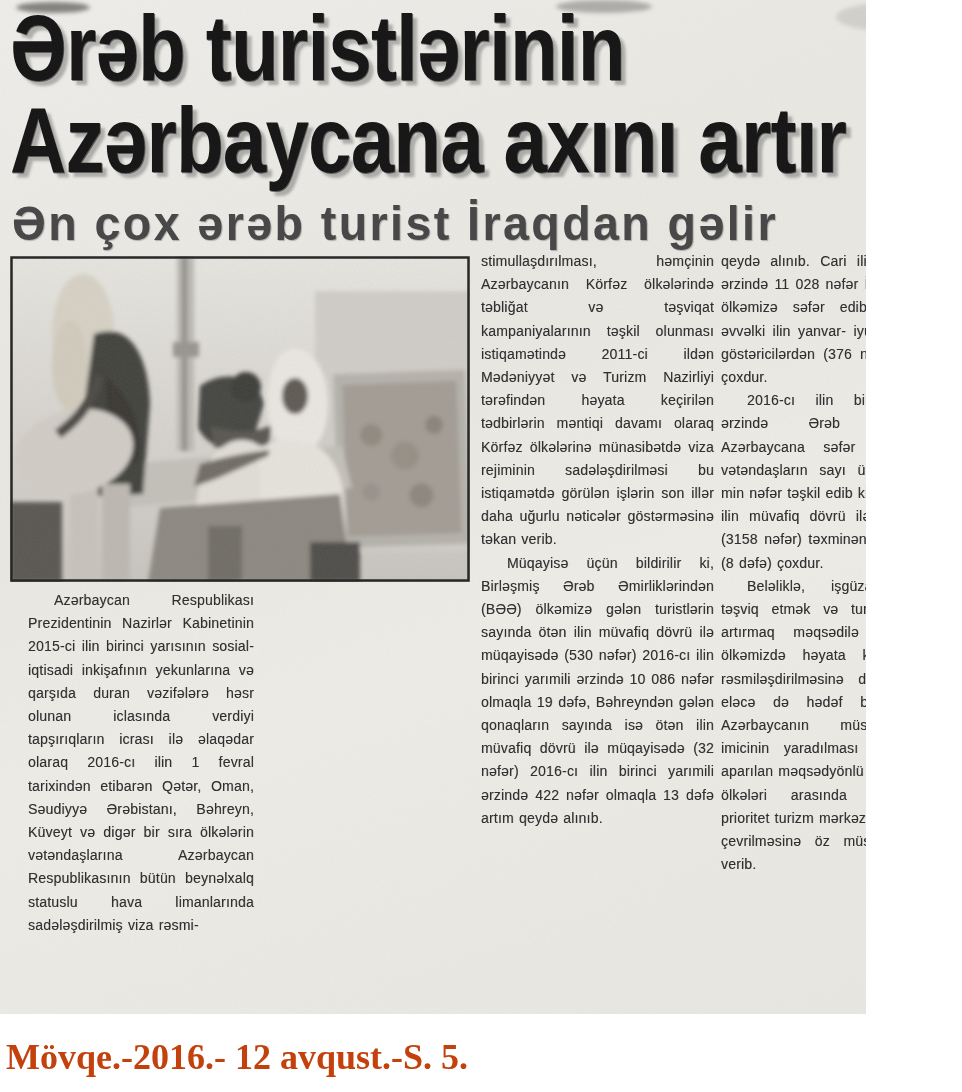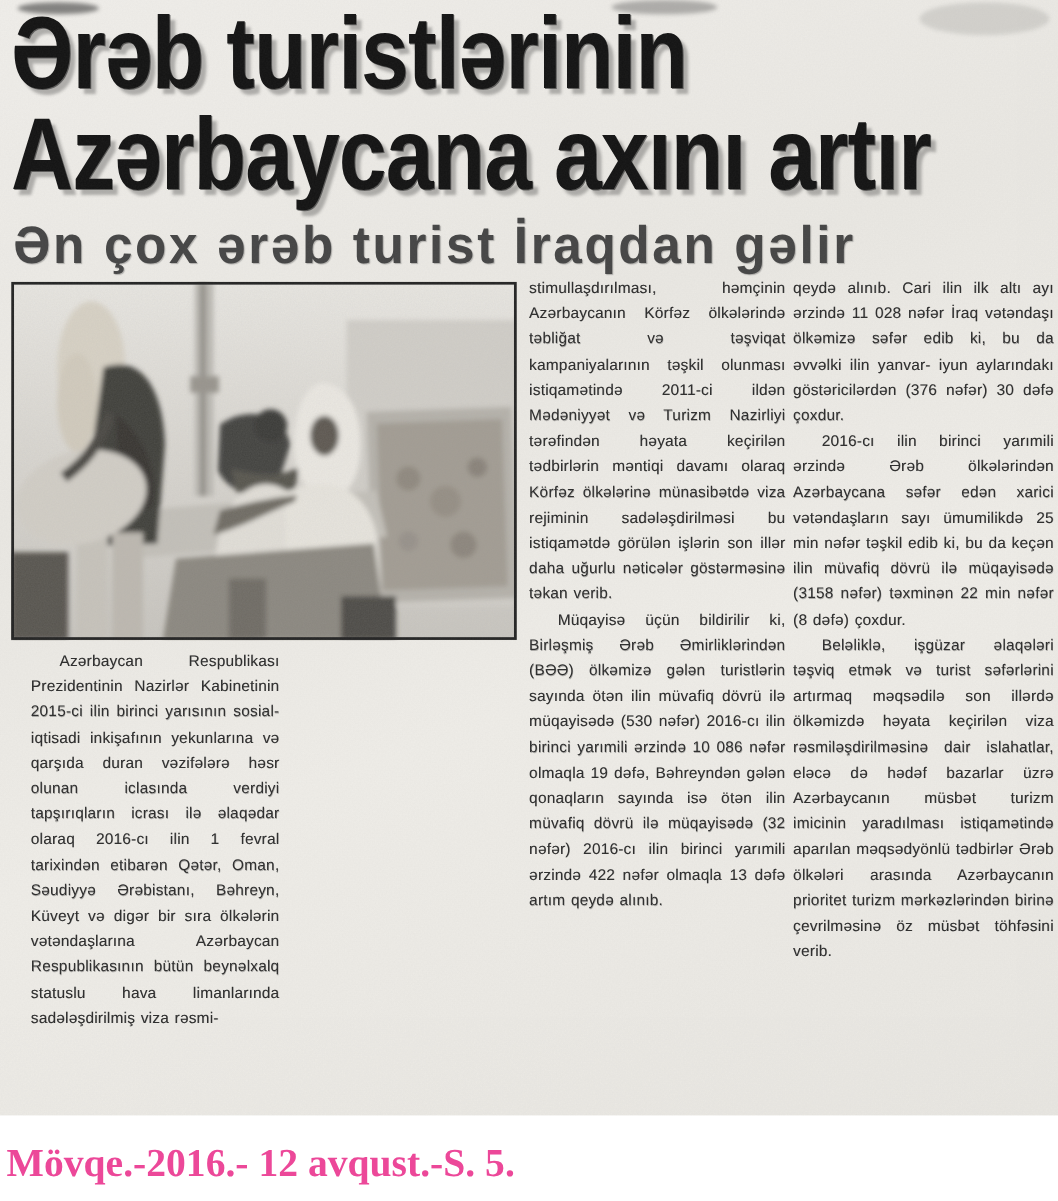--- a/index.html
+++ b/index.html
@@ -1,19 +1,19 @@
 <!DOCTYPE html>
 <html lang="az"><head>
 <meta charset="utf-8">
 <style>
   html,body{margin:0;padding:0;}
   body{background:#ffffff;}
   .page{
     position:relative;
-    width:962px;height:1092px;
+    width:866px;height:1092px;
     background:#ffffff;
     overflow:hidden;
     font-family:"Liberation Sans", sans-serif;
   }
   
   .scan-area{
     position:absolute;left:0;top:0;width:962px;height:1014px;
     background:linear-gradient(160deg,#f0eeea 0%,#eae8e3 35%,#efede8 60%,#e9e7e2 100%);
   }
   .noise-overlay{
@@ -56,21 +56,21 @@
   .col p.para{text-indent:26px;}
   .col1{left:28px;top:589px;width:226px;}
   .col2{left:243px;top:585px;width:229px;}
   .col3{left:481px;top:250px;width:233px;}
   .col4{left:721px;top:250px;width:237px;}
 
   
   .citation{
     position:absolute;left:6px;top:1036px;
     font-family:"Liberation Serif", serif;
-    font-weight:bold;font-size:36px;color:#ec4899;
+    font-weight:bold;font-size:36px;color:#c2410c;
     letter-spacing:0px;
   }
 </style>
 </head>
 <body>
 
 <div class="page">
 
   <div class="scan-area">
 

